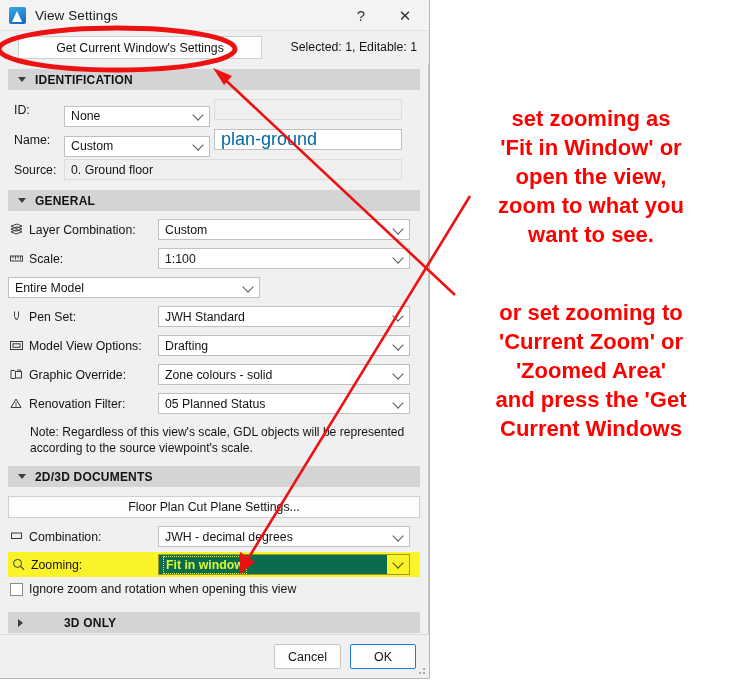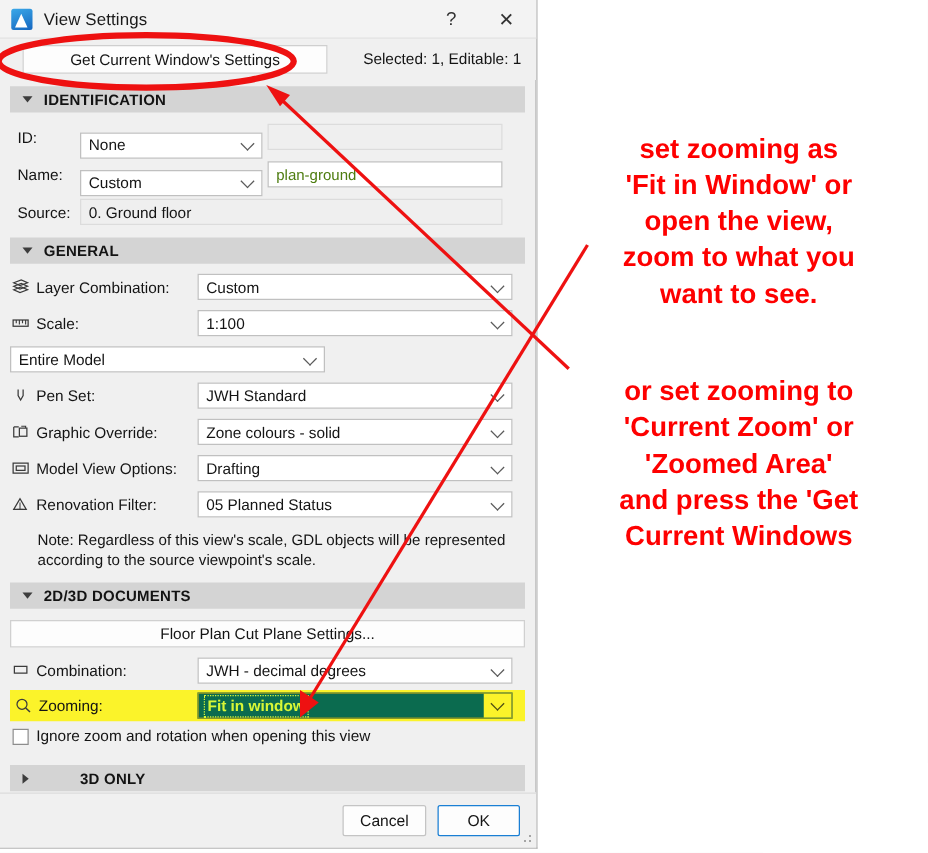--- a/index.html
+++ b/index.html
@@ -123,21 +123,21 @@
   }
   .combo .chev {
     position: absolute; right: 7px; top: 50%;
     width: 8px; height: 8px; margin-top: -5px;
     border-left: 1.4px solid #5a5a5a;
     border-bottom: 1.4px solid #5a5a5a;
     transform: rotate(-45deg);
   }
   .txtfield {
     height: 21px; background: #ffffff; border: 1px solid #c0c0c0;
-    font-size: 12px; color: #4d7c0f; display:flex; align-items:center;
+    font-size: 18px; color: #0369a1; display:flex; align-items:center;
     padding-left: 6px;
   }
   .flatfield {
     height: 21px; background: #efefef; border: 1px solid #dcdcdc;
     font-size: 12.3px; color: #141414; display:flex; align-items:center;
     padding-left: 6px;
   }
 
   
   .id-row { display:flex; align-items:center; height:21px; margin-top:9px; }
@@ -345,45 +345,45 @@
           <div class="combo gen-combo">
             <span>JWH Standard</span>
             <i class="chev"></i>
           </div>
         </div>
 
         <div class="row">
           <div class="row-label gen-label">
             <span class="ico">
                 <svg width="15" height="15" viewBox="0 0 15 15">
+                  <rect x="1.5" y="3.5" width="12" height="8" fill="none" stroke="#3b3b3b"></rect>
+                  <rect x="4" y="5.8" width="7" height="3.5" fill="none" stroke="#3b3b3b"></rect>
+                </svg>
+              </span>
+            <span>Model View Options:</span>
+          </div>
+          <div class="combo gen-combo">
+            <span>Drafting</span>
+            <i class="chev"></i>
+          </div>
+        </div>
+
+        <div class="row">
+          <div class="row-label gen-label">
+            <span class="ico">
+                <svg width="15" height="15" viewBox="0 0 15 15">
                   <path d="M2 3.5 h4 M2 3.5 v8 h4" fill="none" stroke="#3b3b3b"></path>
                   <rect x="6.5" y="4.5" width="6" height="6.5" fill="none" stroke="#3b3b3b"></rect>
                   <path d="M8 3 l3.5 0 l0 1.3" fill="none" stroke="#3b3b3b" stroke-width="0.9"></path>
                 </svg>
               </span>
             <span>Graphic Override:</span>
           </div>
           <div class="combo gen-combo">
             <span>Zone colours - solid</span>
-            <i class="chev"></i>
-          </div>
-        </div>
-
-        <div class="row">
-          <div class="row-label gen-label">
-            <span class="ico">
-                <svg width="15" height="15" viewBox="0 0 15 15">
-                  <rect x="1.5" y="3.5" width="12" height="8" fill="none" stroke="#3b3b3b"></rect>
-                  <rect x="4" y="5.8" width="7" height="3.5" fill="none" stroke="#3b3b3b"></rect>
-                </svg>
-              </span>
-            <span>Model View Options:</span>
-          </div>
-          <div class="combo gen-combo">
-            <span>Drafting</span>
             <i class="chev"></i>
           </div>
         </div>
 
         <div class="row">
           <div class="row-label gen-label">
             <span class="ico">
                 <svg width="15" height="15" viewBox="0 0 15 15">
                   <path d="M2 11.5 L7 3 L12 11.5 Z" fill="none" stroke="#3b3b3b"></path>
                   <path d="M7 6 L7 11.5 M4.5 11.5 L9.5 11.5" stroke="#3b3b3b" stroke-width="0.8"></path>

